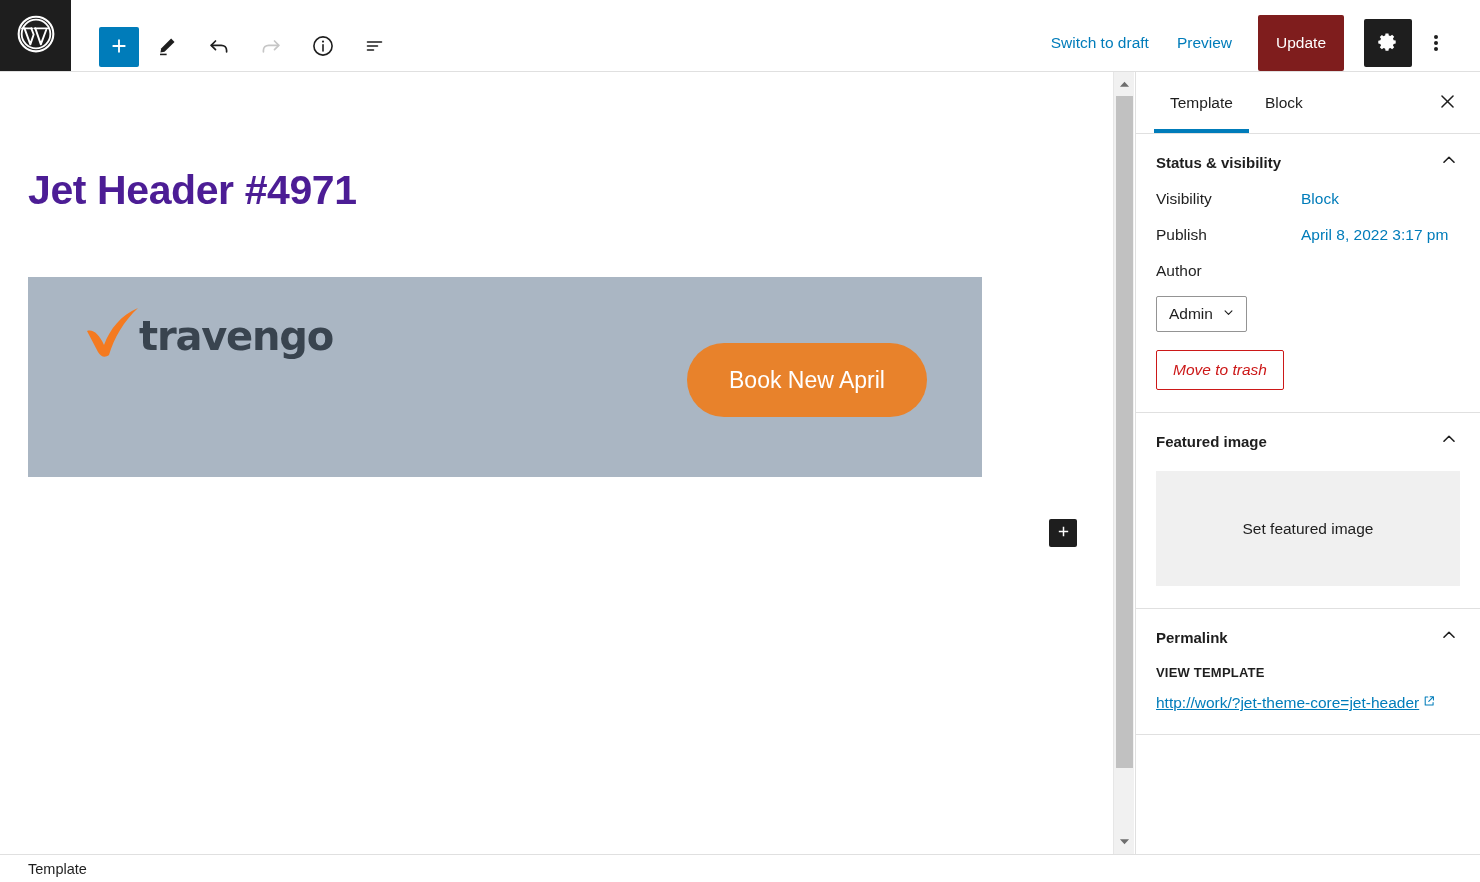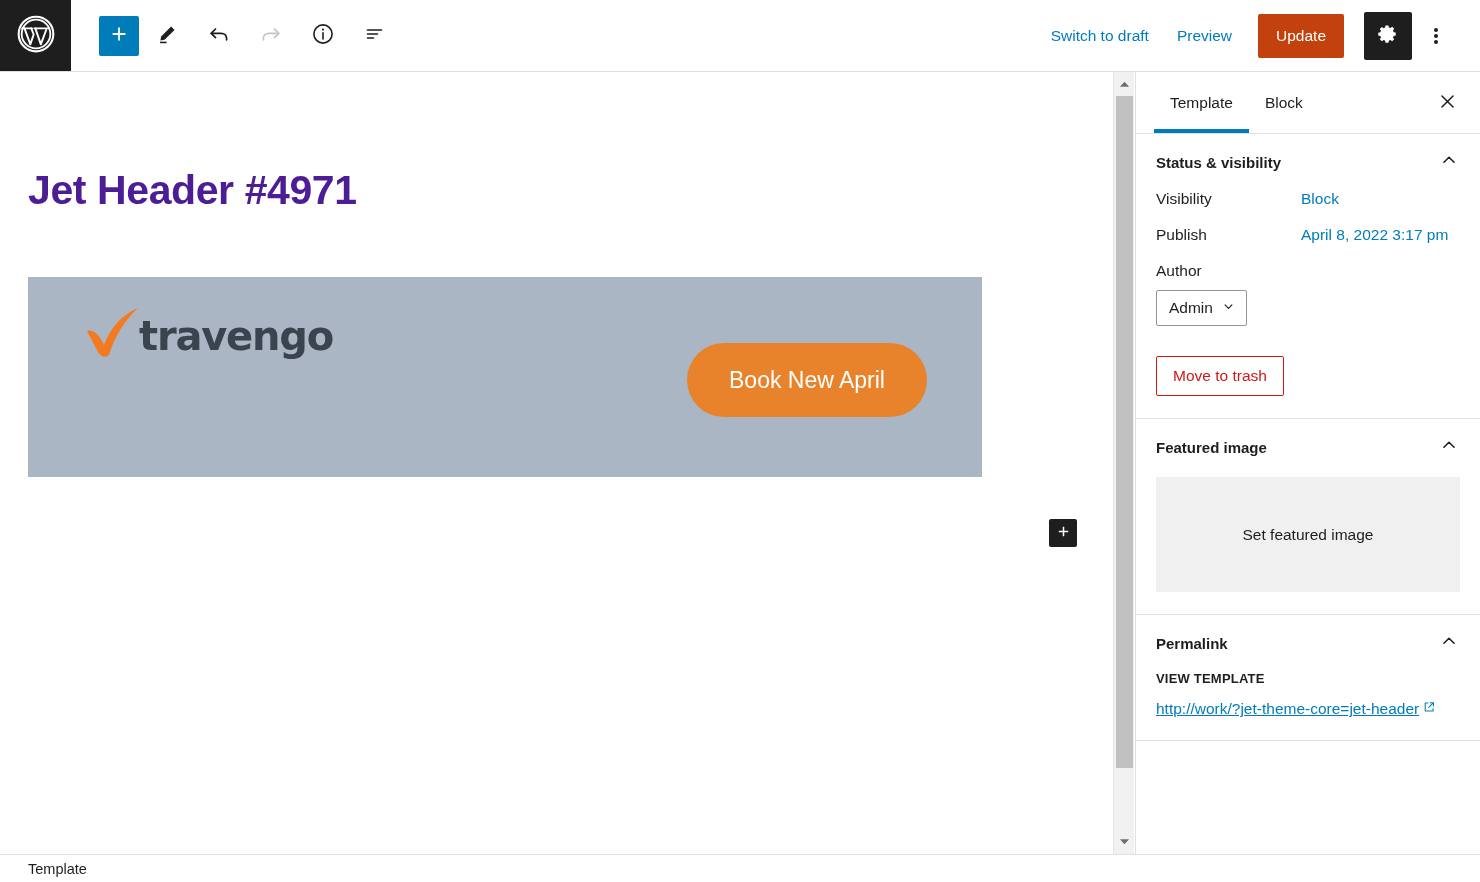--- a/index.html
+++ b/index.html
@@ -10,21 +10,21 @@
     overflow: hidden;
     -webkit-font-smoothing: antialiased;
   }
 
   
   .topbar {
     position: absolute; top: 0; left: 0;
     width: 1480px; height: 72px;
     background: #ffffff;
     border-bottom: 1px solid #e0e0e0;
-    display: flex; align-items: center;
+    display: flex; align-items: flex-end;
   }
   .wp-logo-btn {
     width: 71px; height: 71px;
     background: #1e1e1e;
     display: flex; align-items: center; justify-content: center;
     flex: 0 0 auto;
     cursor: pointer;
   }
   .toolbar-left {
     display: flex; align-items: center;
@@ -51,28 +51,28 @@
   .link-btn {
     background: transparent; border: none;
     color: #007cba;
     font-size: 15.5px;
     font-family: "Liberation Sans", sans-serif;
     padding: 8px 14px;
     cursor: pointer;
     white-space: nowrap;
   }
   .update-btn {
-    background: #c2410c;
+    background: #7f1d1d;
     color: #ffffff;
     border: none;
     font-size: 15.5px;
     font-family: "Liberation Sans", sans-serif;
     font-weight: 400;
     padding: 0 18px;
-    height: 44px;
+    height: 56px;
     border-radius: 2px;
     margin-left: 12px;
     cursor: pointer;
     white-space: nowrap;
   }
   .gear-btn {
     width: 48px; height: 48px;
     background: #1e1e1e;
     border: none; border-radius: 2px;
     margin-left: 20px;
@@ -258,33 +258,35 @@
     gap: 8px;
     border: 1px solid #949494;
     border-radius: 2px;
     height: 36px;
     padding: 0 10px 0 12px;
     font-size: 15.5px;
     color: #1e1e1e;
     background: #ffffff;
     cursor: pointer;
     font-family: "Liberation Sans", sans-serif;
+    margin-top: 6px;
   }
   .trash-btn {
     display: inline-flex; align-items: center; justify-content: center;
     border: 1px solid #cc1818;
     border-radius: 2px;
     background: #ffffff;
     color: #cc1818;
     font-size: 15.5px;
     font-family: "Liberation Sans", sans-serif;
     height: 40px;
     padding: 0 16px;
-    margin-top: 30px;
-    cursor: pointer;
+    margin-top: 18px;
+    cursor: pointer;
+    font-style: italic;
   }
   .permalink-caps {
     font-size: 13px;
     font-weight: bold;
     color: #1e1e1e;
     letter-spacing: 0.2px;
     margin-bottom: 14px;
     display: block;
   }
   .permalink-link {

